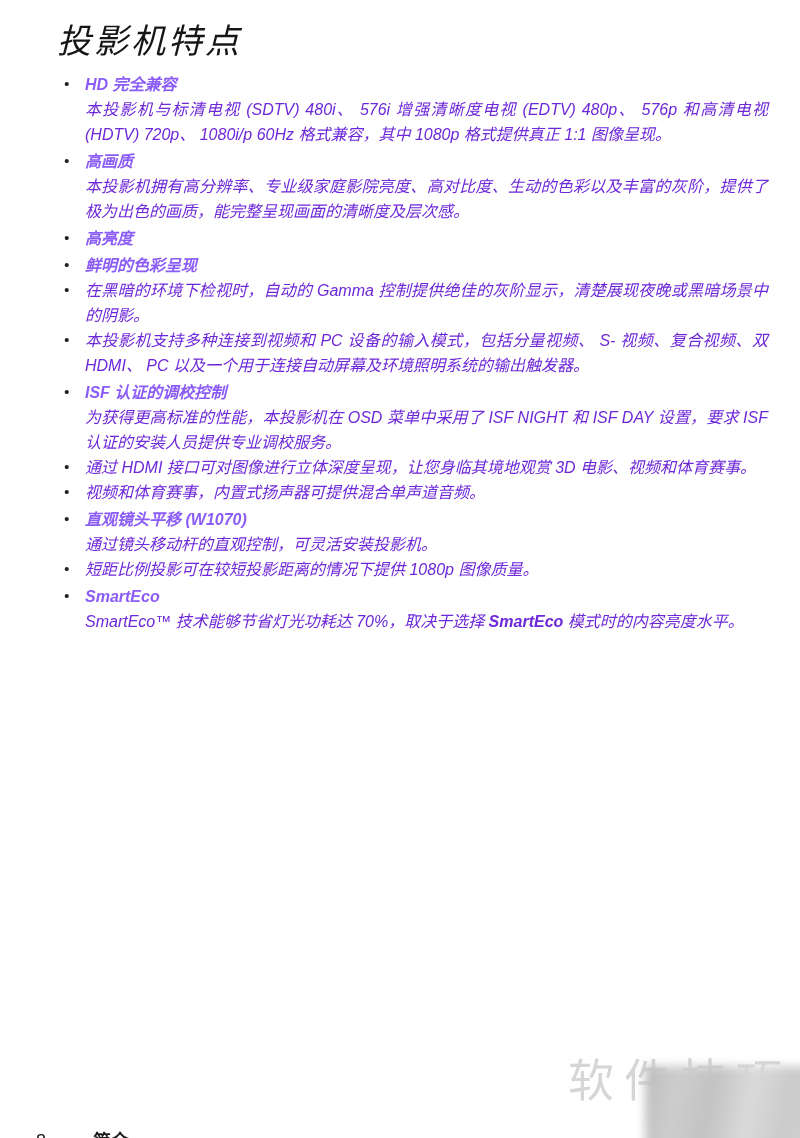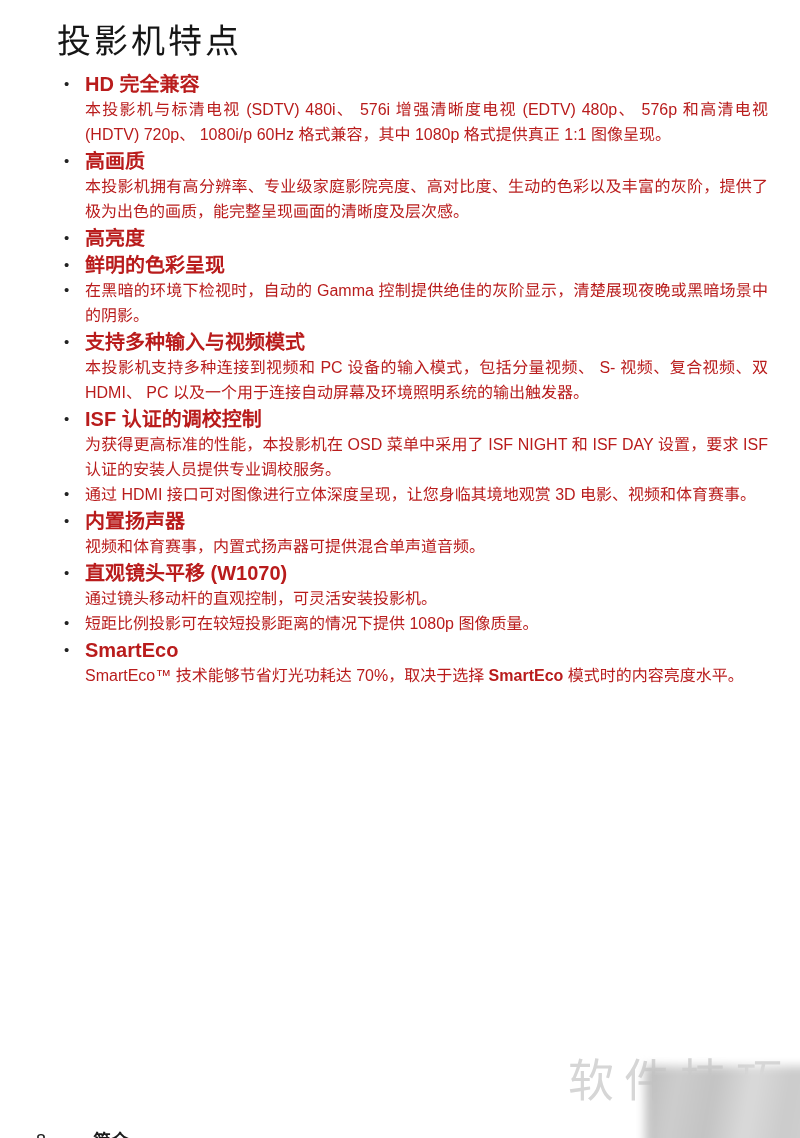--- a/index.html
+++ b/index.html
@@ -13,49 +13,50 @@
     position: relative;
   }
   .page {
     position: relative;
     width: 800px;
     height: 1138px;
     overflow: hidden;
   }
   .content {
     padding: 20px 32px 0 57px;
+    font-style: italic;
   }
   .page-title {
     font-size: 34px;
     line-height: 42px;
     font-weight: 500;
     letter-spacing: 3px;
     color: #161616;
     margin: 0 0 10px 0;
   }
   .feature-list { margin: 0; padding: 0; }
   .feature { position: relative; padding-left: 28px; }
   .feature .bullet {
     position: absolute;
     left: 7px;
     top: 3px;
     font-size: 15px;
     color: #222;
   }
   .feature-heading {
-    font-size: 20px;
+    font-size: 16px;
     line-height: 25px;
     font-weight: bold;
-    color: #b91c1c;
+    color: #8b5cf6;
     margin: 2px 0 0 0;
   }
   .feature-body {
     font-size: 16px;
     line-height: 25px;
-    color: #b91c1c;
+    color: #6d28d9;
     margin: 0;
     text-align: justify;
     text-justify: inter-ideograph;
   }
   .feature-body .seg-bold { font-weight: bold; }
   .watermark {
     position: absolute;
     left: 568px;
     top: 1044px;
     font-size: 46px;
@@ -113,35 +114,33 @@
         <div class="feature">
           <span class="bullet">•</span>
           <h3 class="feature-heading">鲜明的色彩呈现</h3>
         </div>
         <div class="feature">
           <span class="bullet">•</span>
           <p class="feature-body"><span>在黑暗的环境下检视时，自动的 Gamma 控制提供绝佳的灰阶显示，清楚展现夜晚或黑暗场景中的阴影。</span></p>
         </div>
         <div class="feature">
           <span class="bullet">•</span>
-          <h3 class="feature-heading">支持多种输入与视频模式</h3>
           <p class="feature-body"><span>本投影机支持多种连接到视频和 PC 设备的输入模式，包括分量视频、 S- 视频、复合视频、双 HDMI、 PC 以及一个用于连接自动屏幕及环境照明系统的输出触发器。</span></p>
         </div>
         <div class="feature">
           <span class="bullet">•</span>
           <h3 class="feature-heading">ISF 认证的调校控制</h3>
           <p class="feature-body"><span>为获得更高标准的性能，本投影机在 OSD 菜单中采用了 ISF NIGHT 和 ISF DAY 设置，要求 ISF 认证的安装人员提供专业调校服务。</span></p>
         </div>
         <div class="feature">
           <span class="bullet">•</span>
           <p class="feature-body"><span>通过 HDMI 接口可对图像进行立体深度呈现，让您身临其境地观赏 3D 电影、视频和体育赛事。</span></p>
         </div>
         <div class="feature">
           <span class="bullet">•</span>
-          <h3 class="feature-heading">内置扬声器</h3>
           <p class="feature-body"><span>视频和体育赛事，内置式扬声器可提供混合单声道音频。</span></p>
         </div>
         <div class="feature">
           <span class="bullet">•</span>
           <h3 class="feature-heading">直观镜头平移 (W1070)</h3>
           <p class="feature-body"><span>通过镜头移动杆的直观控制，可灵活安装投影机。</span></p>
         </div>
         <div class="feature">
           <span class="bullet">•</span>
           <p class="feature-body"><span>短距比例投影可在较短投影距离的情况下提供 1080p 图像质量。</span></p>

